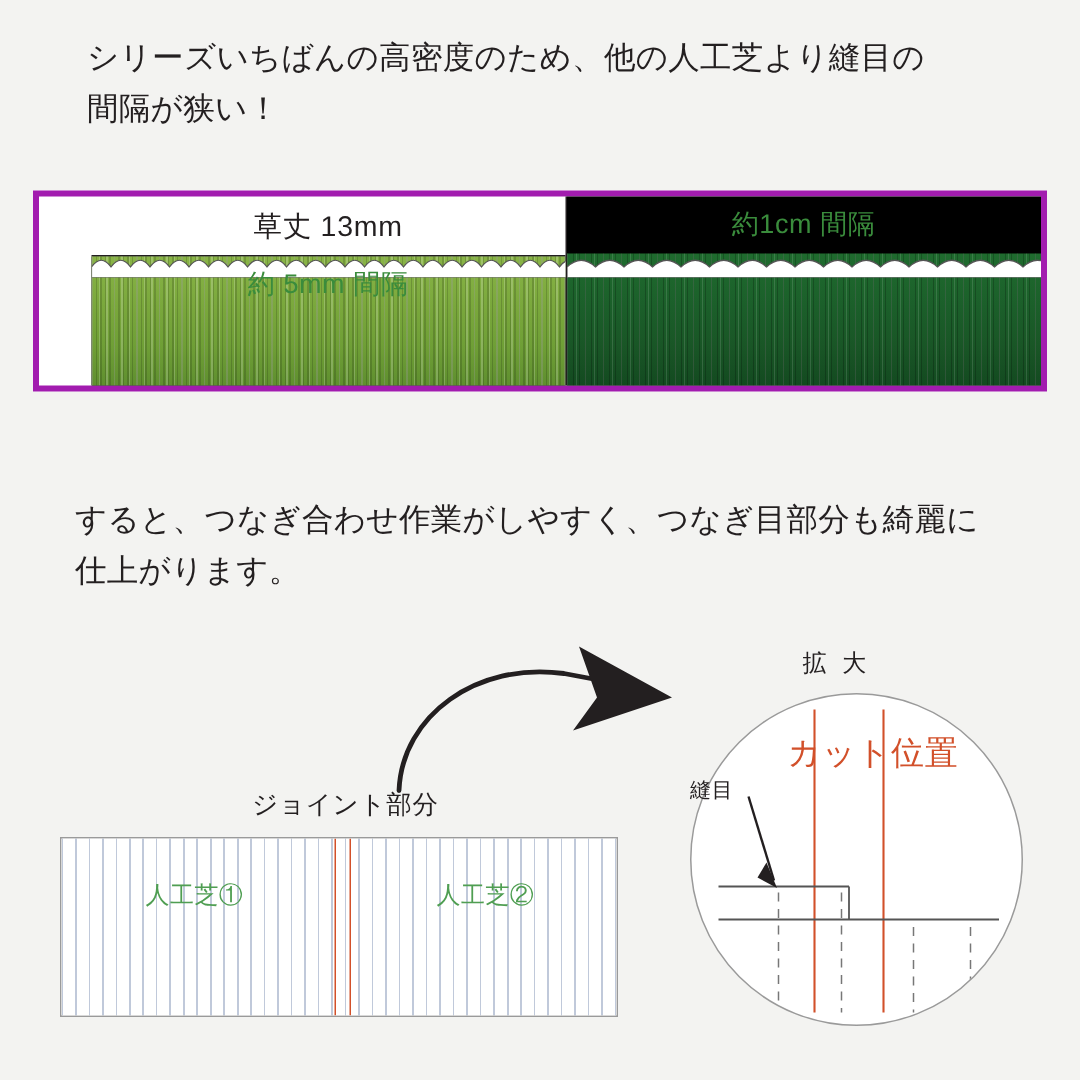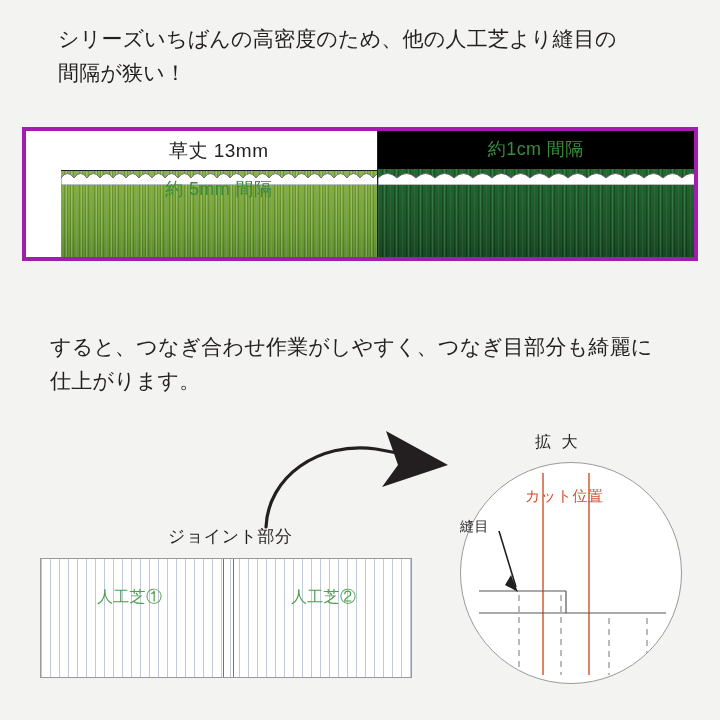--- a/index.html
+++ b/index.html
@@ -192,21 +192,21 @@
     border-radius: 50%;
     border: 1px solid #9a9a9a;
     background: #ffffff;
     overflow: hidden;
     box-sizing: border-box;
   }
   .cut-label {
     position: absolute;
     left: 525px;
     top: 487px;
-    font-size: 15px;
+    font-size: 22px;
     color: #d2502a;
     z-index: 6;
     letter-spacing: 0.5px;
   }
   .seam-label {
     position: absolute;
     left: 460px;
     top: 518px;
     font-size: 14px;
     color: #231f20;

